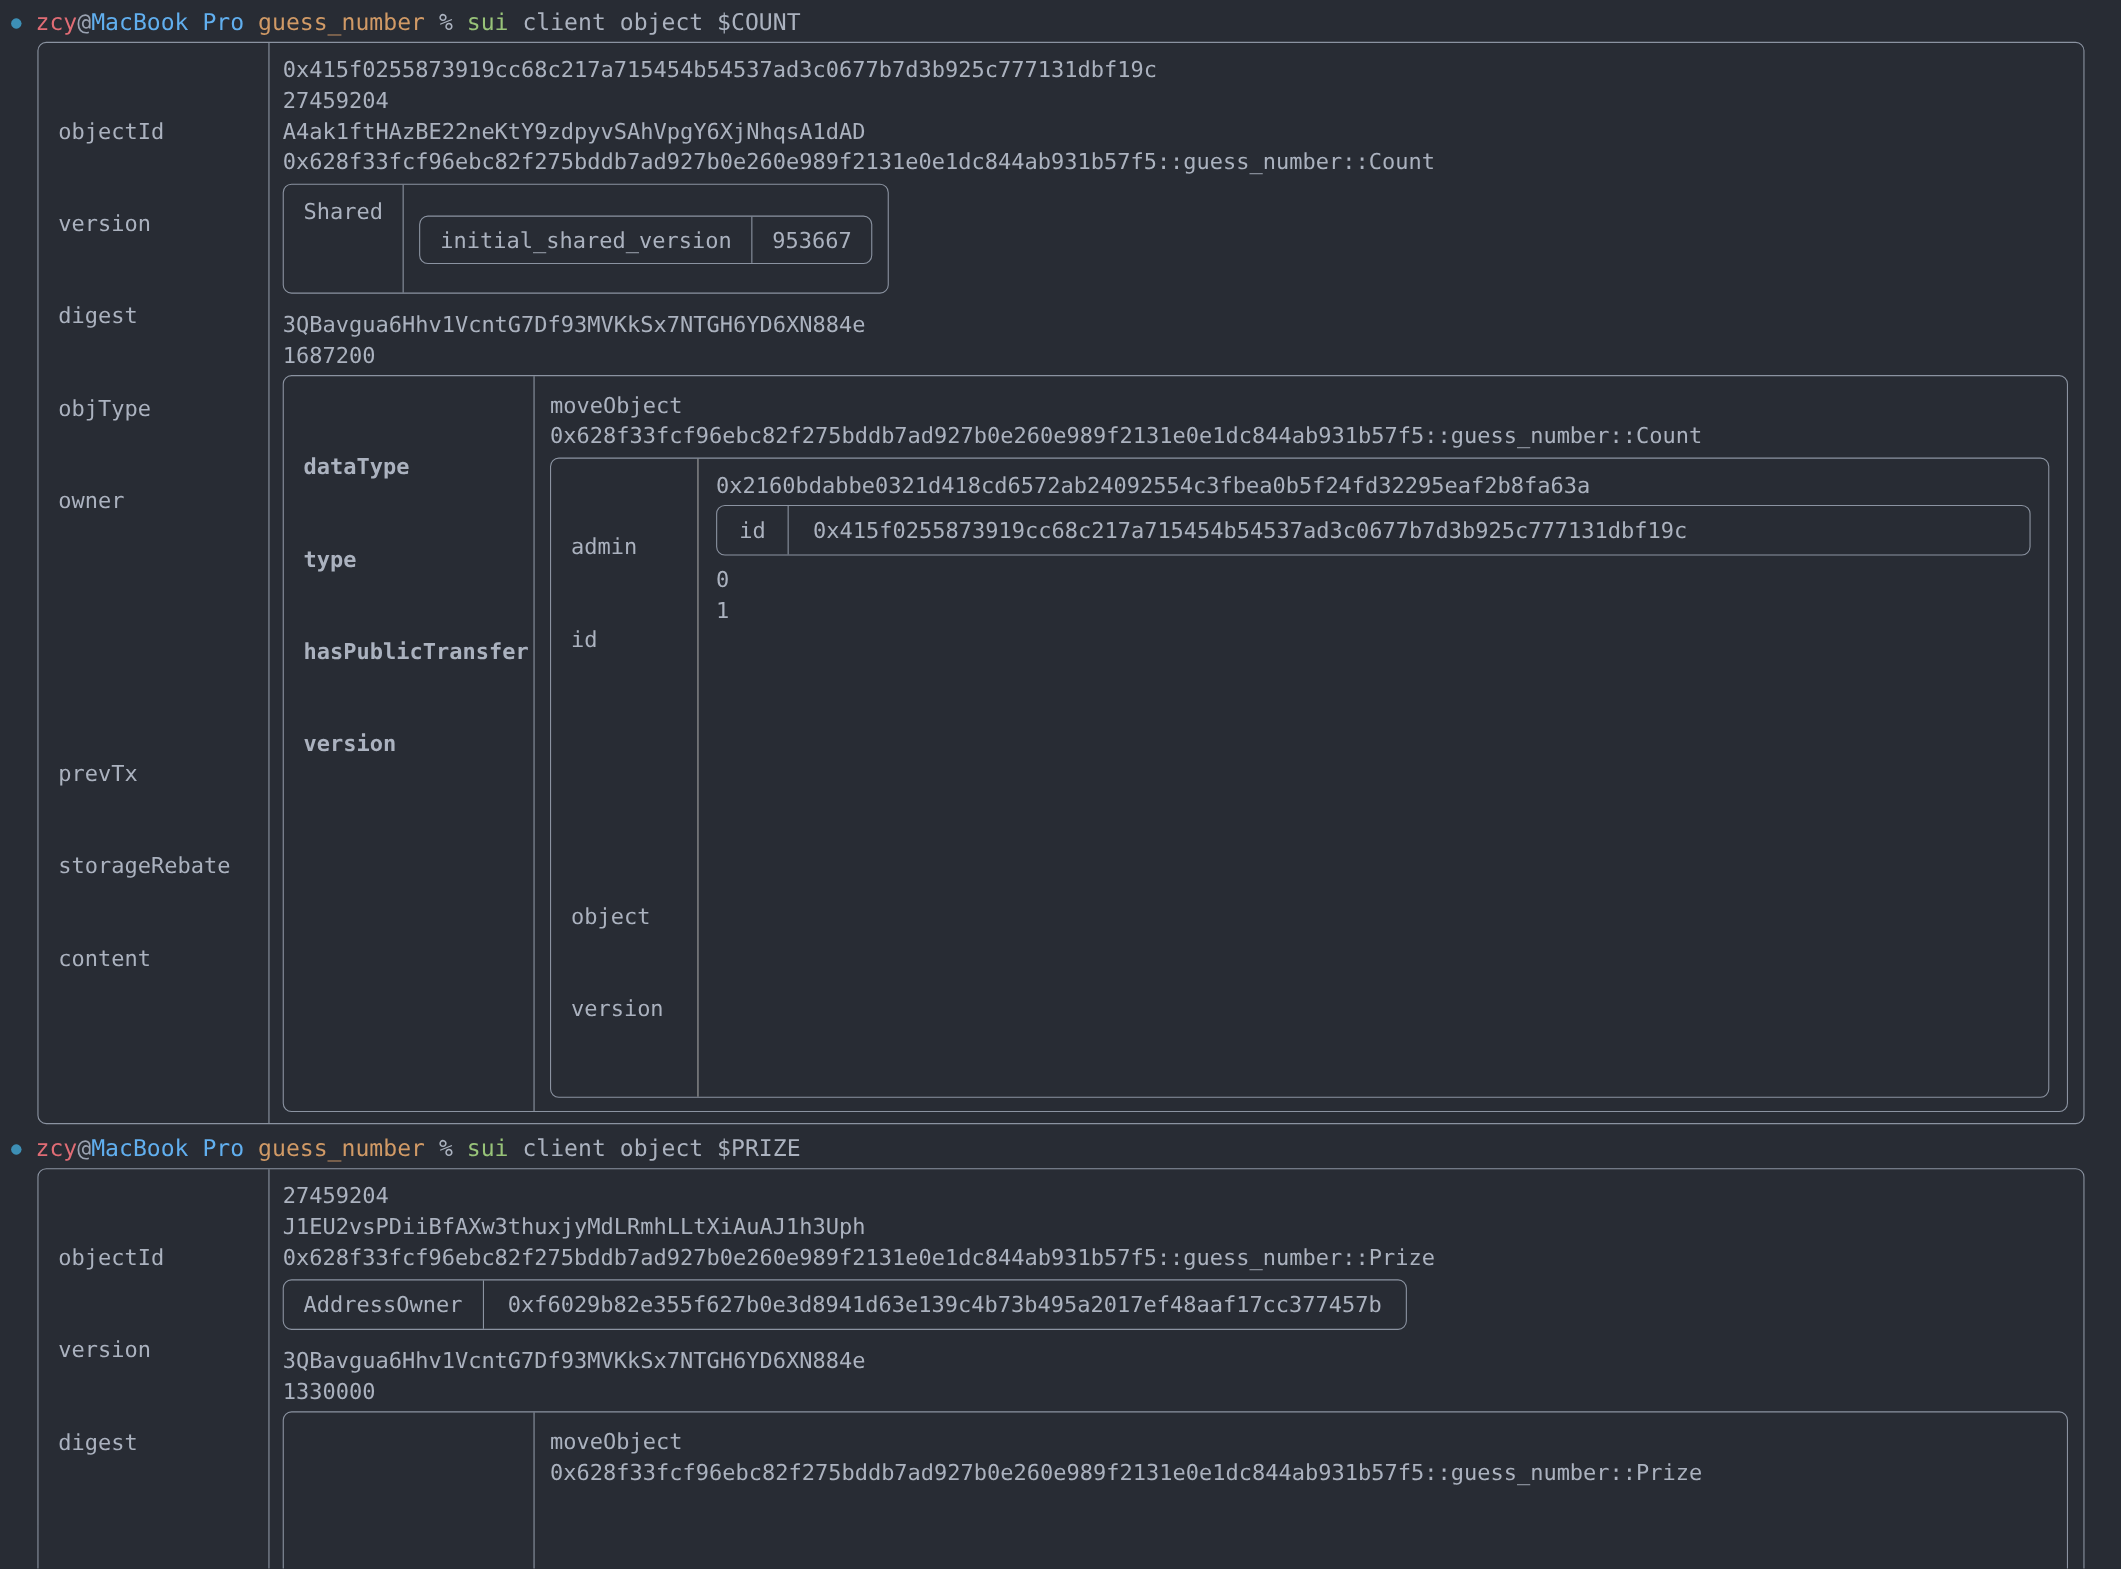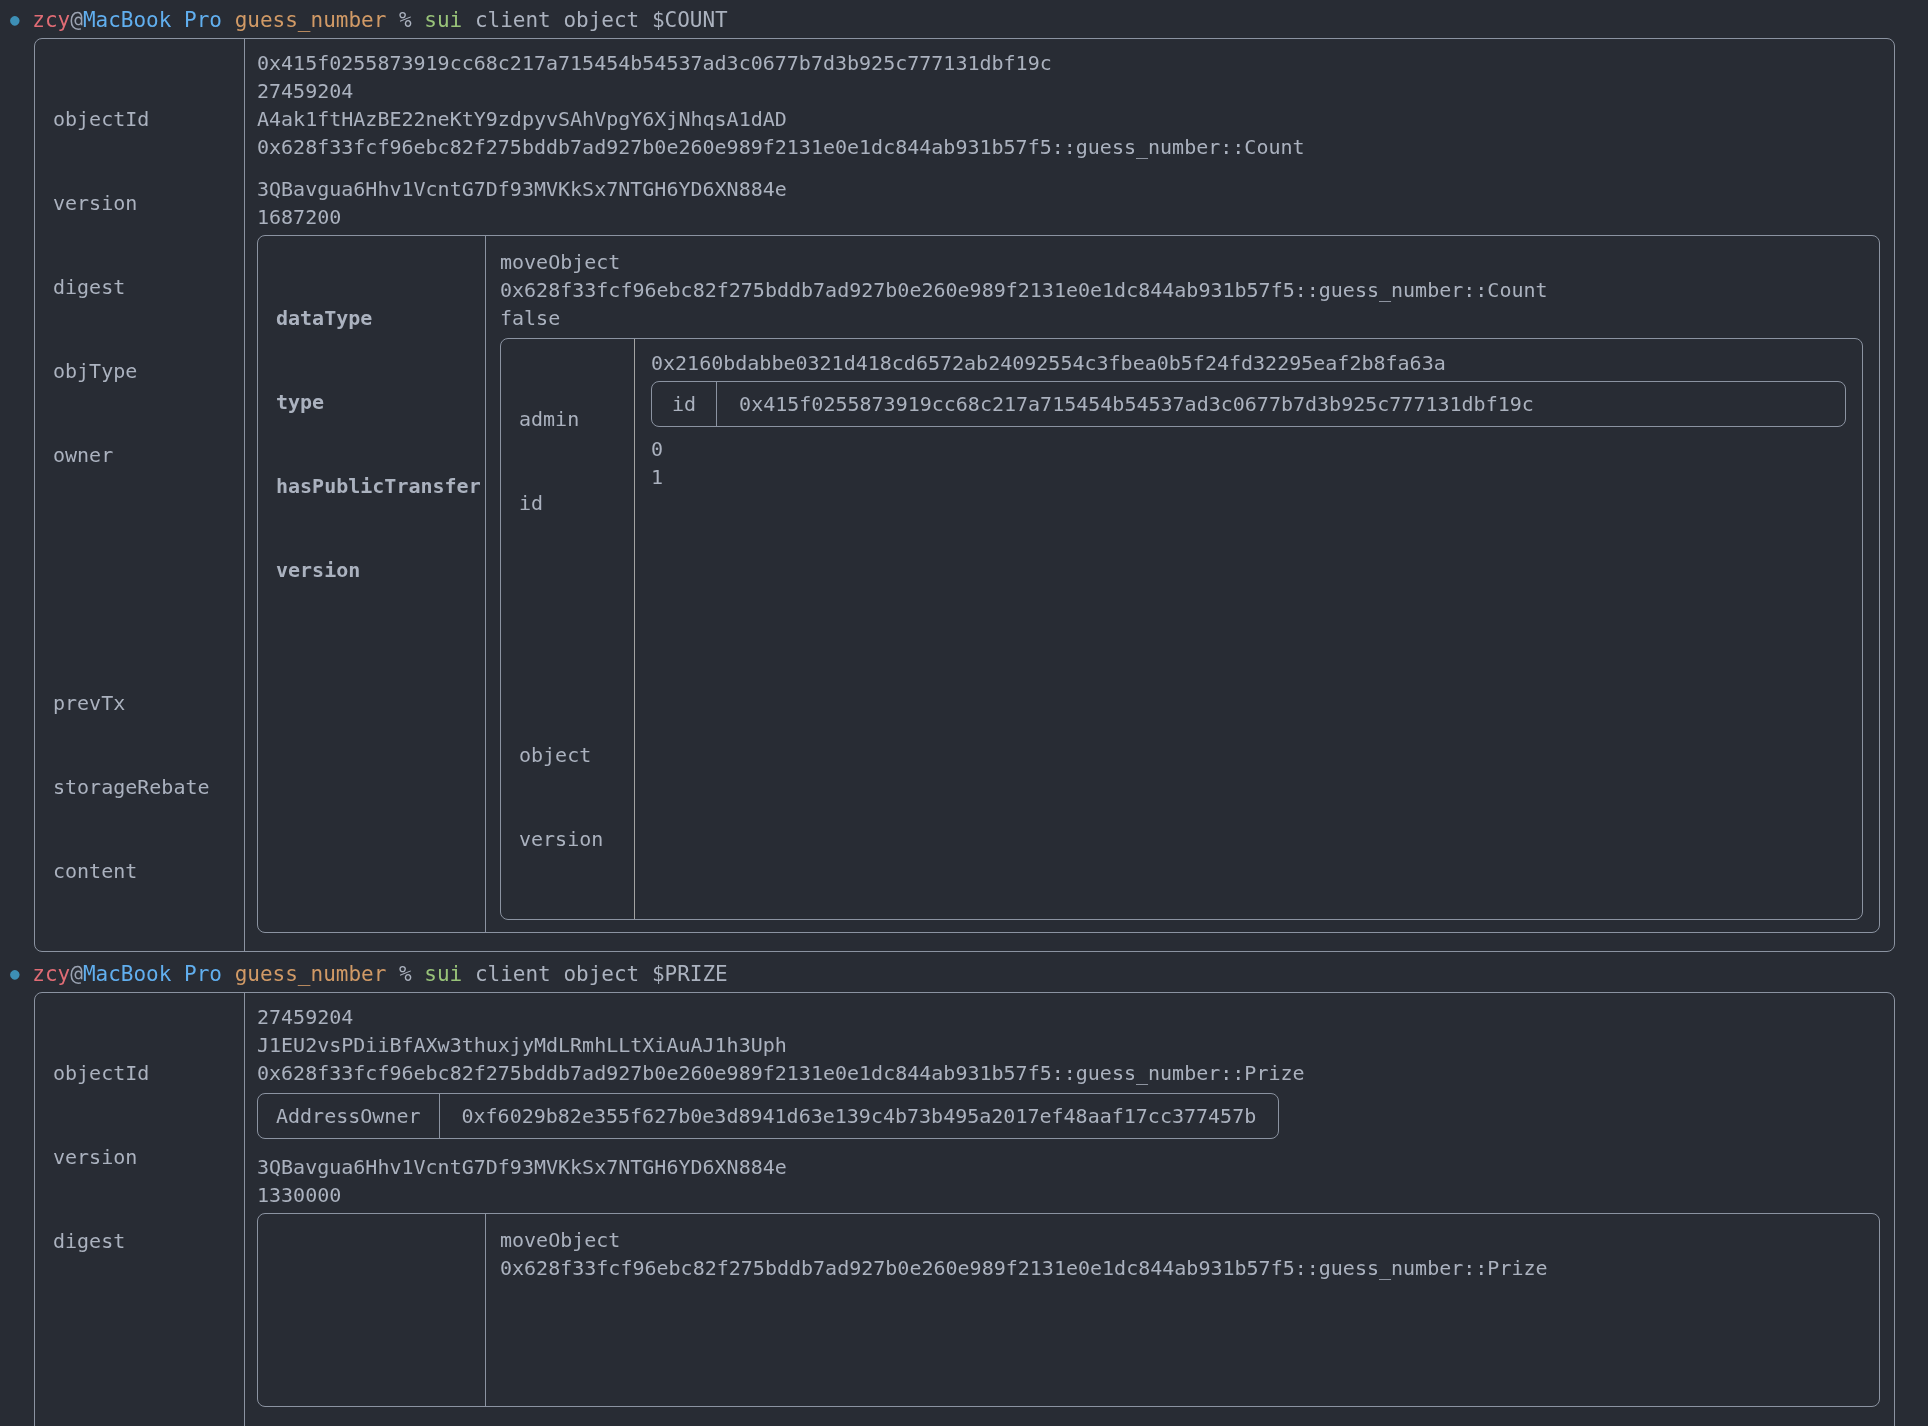--- a/index.html
+++ b/index.html
@@ -200,36 +200,47 @@
       <div class="kv-row">prevTx</div>
       <div class="kv-row">storageRebate</div>
       <div class="kv-row">content</div>
     </div>
     <div class="col-vals">
       <div class="kv-row">0x415f0255873919cc68c217a715454b54537ad3c0677b7d3b925c777131dbf19c</div>
       <div class="kv-row">27459204</div>
       <div class="kv-row">A4ak1ftHAzBE22neKtY9zdpyvSAhVpgY6XjNhqsA1dAD</div>
       <div class="kv-row">0x628f33fcf96ebc82f275bddb7ad927b0e260e989f2131e0e1dc844ab931b57f5::guess_number::Count</div>
 
+      <div style="margin-top:6px;">
+        <div class="nested">
+          <div class="cell-label" style="min-height:98px;">Shared</div>
+          <div class="cell-body">
+            <div style="height:18px;"></div>
+            <div class="minitable">
+              <div class="mt-key">initial_shared_version</div>
+              <div class="mt-val">953667</div>
+            </div>
+          </div>
+        </div>
+      </div>
 
       <div style="height:14px;"></div>
       <div class="kv-row">3QBavgua6Hhv1VcntG7Df93MVKkSx7NTGH6YD6XN884e</div>
       <div class="kv-row">1687200</div>
 
       <div class="content-box">
         <div class="cb-keys" style="width:228px;font-weight:bold;">
           <div class="kv-row">dataType</div>
           <div class="kv-row">type</div>
           <div class="kv-row">hasPublicTransfer</div>
           <div class="kv-row">version</div>
         </div>
         <div class="cb-vals">
           <div class="kv-row">moveObject</div>
           <div class="kv-row">0x628f33fcf96ebc82f275bddb7ad927b0e260e989f2131e0e1dc844ab931b57f5::guess_number::Count</div>
-          <div class="kv-row">false</div>
 
           <div class="fields-box">
             <div class="fb-keys" style="width:134px;">
               <div class="kv-row">admin</div>
               <div class="kv-row">id</div>
               <div class="blank-line"></div>
               <div class="blank-line"></div>
               <div class="kv-row">object</div>
               <div class="kv-row">version</div>
             </div>

